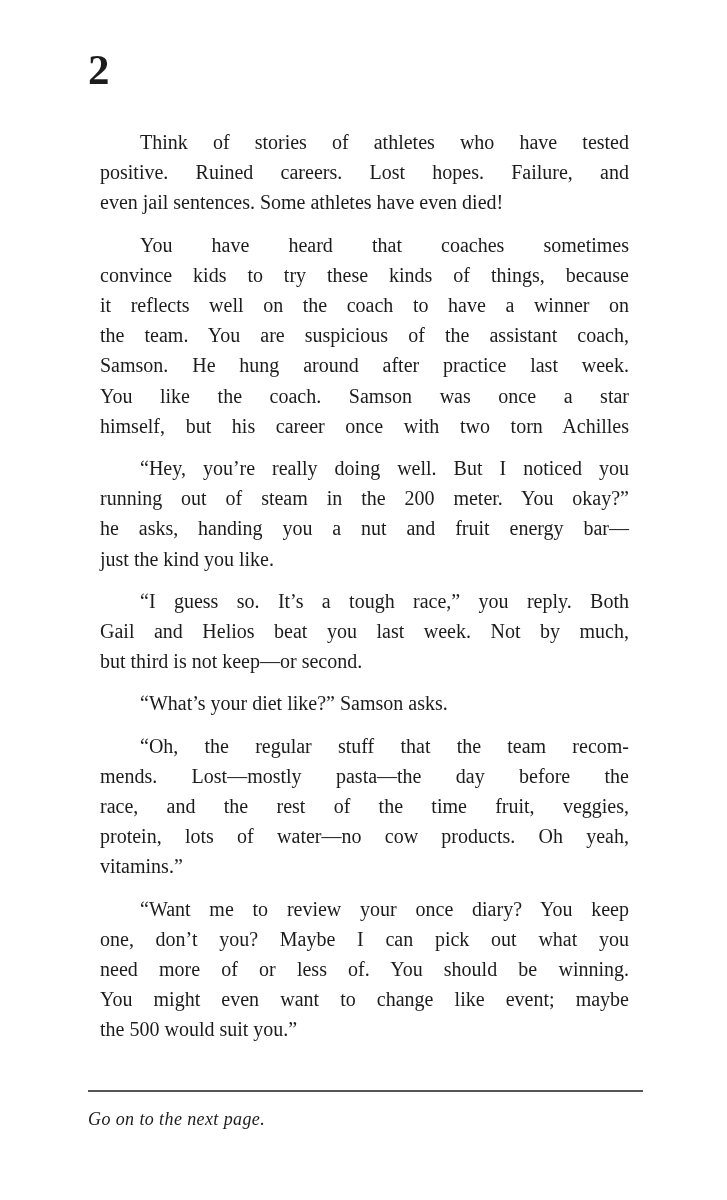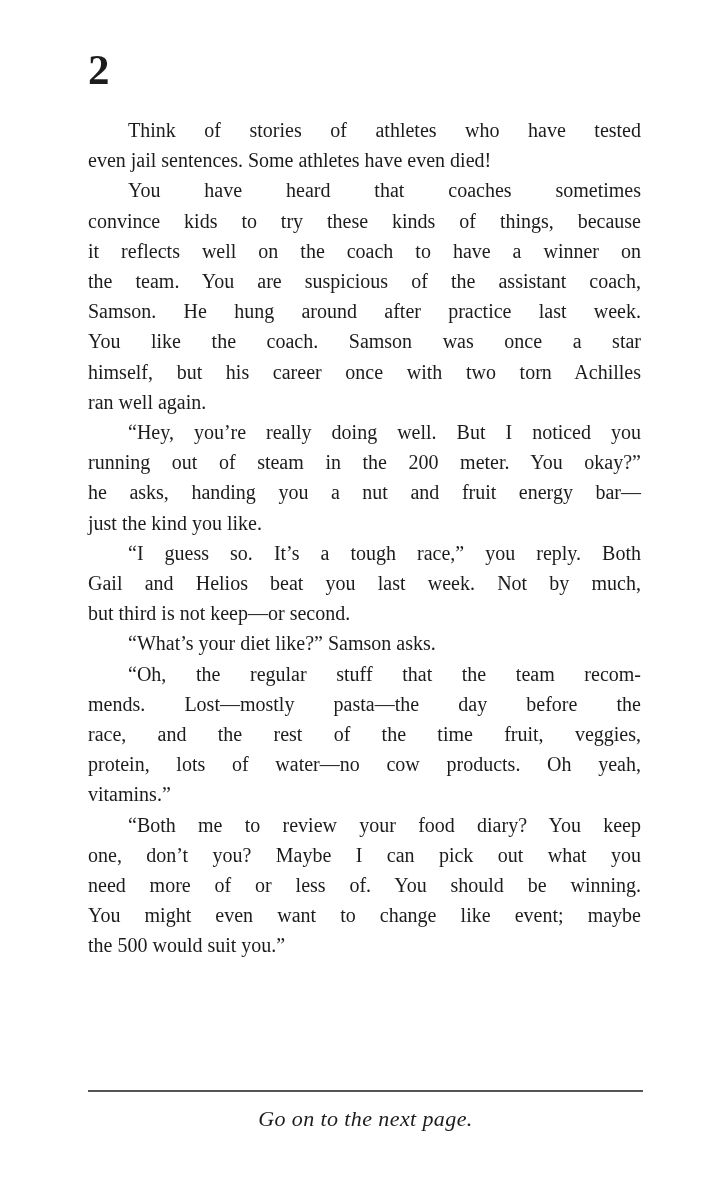--- a/index.html
+++ b/index.html
@@ -25,21 +25,21 @@
     line-height: 1;
     letter-spacing: 0.5px;
   }
   .story-text {
     position: absolute;
     left: 88px;
     top: 115px;
     width: 553px;
   }
   .paragraph {
-    margin: 0;
+    margin: 12px;
   }
   .line {
     font-size: 20px;
     line-height: 30.2px;
     text-align: justify;
     text-align-last: justify;
     white-space: normal;
   }
   .line.first {
     text-indent: 40px;
@@ -53,47 +53,47 @@
     top: 1090px;
     width: 555px;
     height: 0;
     border-top: 2px solid var(--divider-color, #555555);
   }
   .footer-text {
     position: absolute;
     left: 88px;
     top: 1104px;
     width: 555px;
-    text-align: center;
+    text-align: left;
     font-style: italic;
-    font-size: 22px;
+    font-size: 18px;
     line-height: 30px;
     letter-spacing: 0.4px;
   }
 </style>
 </head>
 <body>
 
 <div class="page">
   <div class="chapter-number">2</div>
 
   <div class="story-text">
       <div class="paragraph">
         <div class="line first">Think of stories of athletes who have tested</div>
+        <div class="line">positive. Ruined careers. Lost hopes. Failure, and</div>
         <div class="line last">even jail sentences. Some athletes have even died!</div>
       </div>
       <div class="paragraph">
         <div class="line first">You have heard that coaches sometimes</div>
         <div class="line">convince kids to try these kinds of things, because</div>
         <div class="line">it reflects well on the coach to have a winner on</div>
         <div class="line">the team. You are suspicious of the assistant coach,</div>
         <div class="line">Samson. He hung around after practice last week.</div>
         <div class="line">You like the coach. Samson was once a star</div>
         <div class="line">himself, but his career once with two torn Achilles</div>
-        <div class="line last">ran well again.</div>
       </div>
       <div class="paragraph">
         <div class="line first">“Hey, you’re really doing well. But I noticed you</div>
         <div class="line">running out of steam in the 200 meter. You okay?”</div>
         <div class="line">he asks, handing you a nut and fruit energy bar—</div>
         <div class="line last">just the kind you like.</div>
       </div>
       <div class="paragraph">
         <div class="line first">“I guess so. It’s a tough race,” you reply. Both</div>
         <div class="line">Gail and Helios beat you last week. Not by much,</div>
@@ -103,21 +103,21 @@
         <div class="line first last">“What’s your diet like?” Samson asks.</div>
       </div>
       <div class="paragraph">
         <div class="line first">“Oh, the regular stuff that the team recom-</div>
         <div class="line">mends. Lost—mostly pasta—the day before the</div>
         <div class="line">race, and the rest of the time fruit, veggies,</div>
         <div class="line">protein, lots of water—no cow products. Oh yeah,</div>
         <div class="line last">vitamins.”</div>
       </div>
       <div class="paragraph">
-        <div class="line first">“Both me to review your food diary? You keep</div>
+        <div class="line first">“Want me to review your once diary? You keep</div>
         <div class="line">one, don’t you? Maybe I can pick out what you</div>
         <div class="line">need more of or less of. You should be winning.</div>
         <div class="line">You might even want to change like event; maybe</div>
         <div class="line last">the 500 would suit you.”</div>
       </div>
     </div>
 
   <div class="footer-divider"></div>
 
   <div class="footer-text">Go on to the next page.</div>

